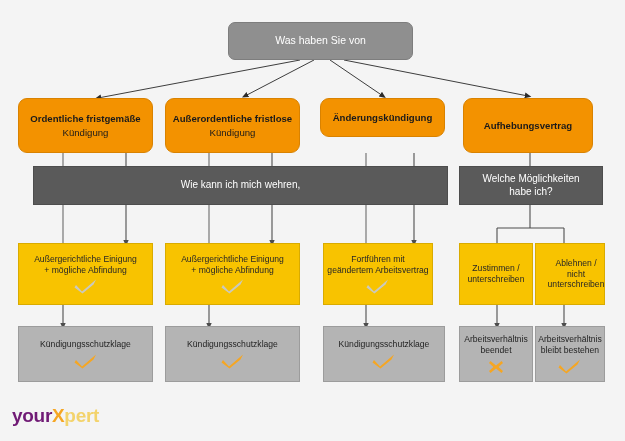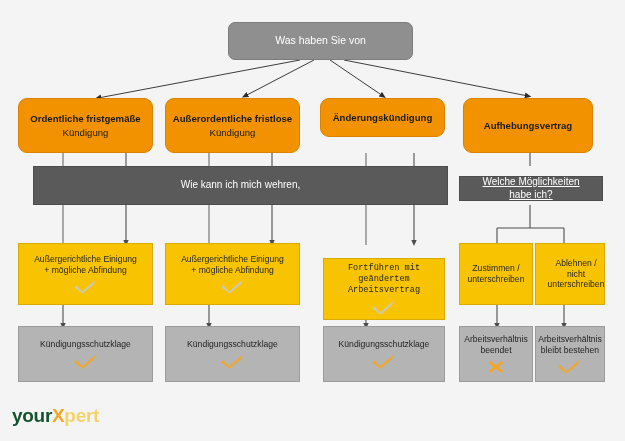--- a/index.html
+++ b/index.html
@@ -79,21 +79,21 @@
 
   
   .logo{
     position:absolute;
     left:12px;bottom:14px;
     font-size:19px;
     font-weight:bold;
     letter-spacing:-0.3px;
     z-index:3;
   }
-  .logo .a{color:#14532d;}
+  .logo .a{color:#701a75;}
   .logo .b{color:#f5a623;}
   .logo .c{color:#f3d36b;}
 </style>
 </head>
 <body>
 
 <div id="canvas">
 
   <svg id="wires" viewBox="0 0 625 441">
     <defs>
@@ -160,21 +160,21 @@
   </div>
 
   <div class="node orange" style="left:463px;top:98px;width:130px;height:55px;">
     <span class="t1">Aufhebungsvertrag</span>
   </div>
 
   <div class="node band" style="left:33px;top:166px;width:415px;height:39px;">
     <span class="ln">Wie kann ich mich wehren,</span>
   </div>
 
-  <div class="node band" style="left:459px;top:176px;width:144px;height:25px;text-decoration:underline;">
+  <div class="node band" style="left:459px;top:166px;width:144px;height:39px;">
     <span class="ln">Welche Möglichkeiten</span>
     <span class="ln">habe ich?</span>
   </div>
 
   <div class="node yellow" style="left:18px;top:243px;width:135px;height:62px;">
     <span class="ln">Außergerichtliche Einigung</span>
     <span class="ln">+ mögliche Abfindung</span>
     <span class="mark">
       <svg width="24" height="15" viewBox="0 0 24 15">
           <path d="M2,6 L8,12.5 L22,0.5 L19.5,5.5 L8.5,14.5 L0.5,8.5 z" fill="#c9c9c0"></path>
@@ -185,21 +185,21 @@
   <div class="node yellow" style="left:165px;top:243px;width:135px;height:62px;">
     <span class="ln">Außergerichtliche Einigung</span>
     <span class="ln">+ mögliche Abfindung</span>
     <span class="mark">
       <svg width="24" height="15" viewBox="0 0 24 15">
           <path d="M2,6 L8,12.5 L22,0.5 L19.5,5.5 L8.5,14.5 L0.5,8.5 z" fill="#c9c9c0"></path>
         </svg>
     </span>
   </div>
 
-  <div class="node yellow" style="left:323px;top:258px;width:122px;height:62px;font-family:Liberation Mono, monospace;">
+  <div class="node yellow" style="left:323px;top:243px;width:110px;height:62px;">
     <span class="ln">Fortführen mit</span>
     <span class="ln">geändertem Arbeitsvertrag</span>
     <span class="mark">
       <svg width="24" height="15" viewBox="0 0 24 15">
           <path d="M2,6 L8,12.5 L22,0.5 L19.5,5.5 L8.5,14.5 L0.5,8.5 z" fill="#c9c9c0"></path>
         </svg>
     </span>
   </div>
 
   <div class="node yellow" style="left:459px;top:243px;width:74px;height:62px;">

